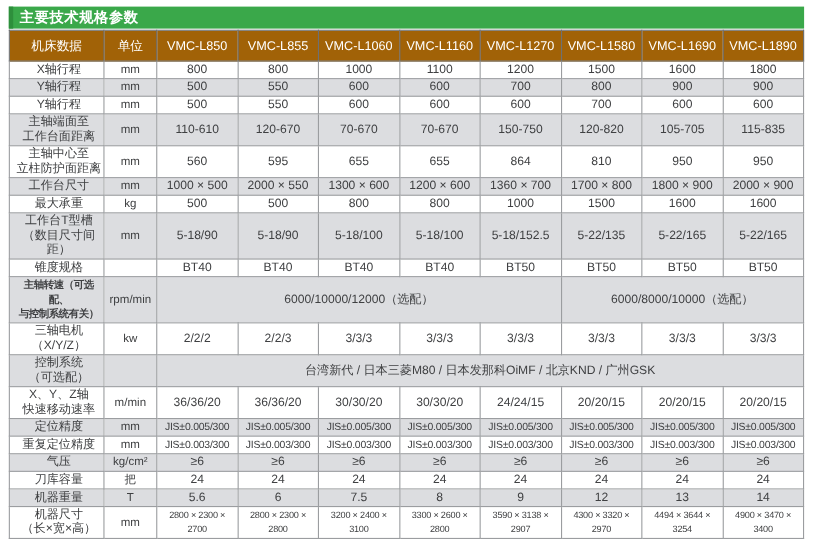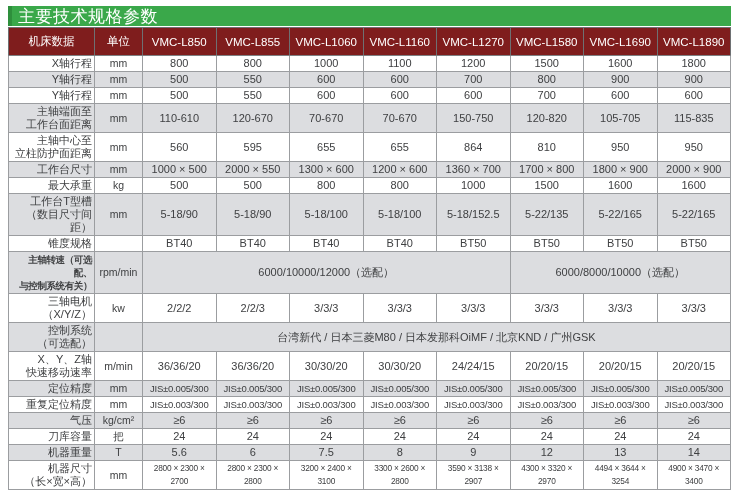--- a/index.html
+++ b/index.html
@@ -3,33 +3,33 @@
 <meta charset="utf-8">
 <style>
   * { margin:0; padding:0; box-sizing:border-box; }
   html,body { width:739px; height:501px; background:#ffffff; overflow:hidden;
     font-family:"Liberation Sans","DejaVu Sans",sans-serif; }
   .page { padding:6px 8px 0 8px; }
 
   .title-bar { position:relative; background:#3aa84a; height:20px; margin-bottom:1px;
     display:flex; align-items:center; }
   .title-accent { position:absolute; left:0; top:0; width:4px; height:100%; background:#2e8f3c; }
-  .title-text { color:#ffffff; font-size:17px; font-weight:normal; margin-left:10px; letter-spacing:0.5px; }
+  .title-text { color:#ffffff; font-size:13px; font-weight:bold; margin-left:10px; letter-spacing:0.5px; }
 
   table { width:723px; border-collapse:collapse; table-layout:fixed; }
   col.c-label { width:86px; } col.c-unit { width:48px; }
 
-  thead th { background:#7f1d1d; color:#ffffff; font-weight:normal; font-size:11.5px;
+  thead th { background:#a16207; color:#ffffff; font-weight:normal; font-size:11.5px;
     height:28px; border:1px solid #6e7072; border-bottom:1px solid #7e8082; text-align:center; }
 
   tbody td { border:1px solid #9b9da0; background:#ffffff; color:#3f4042;
     font-size:11px; text-align:center; height:15px; padding:1px 1px; line-height:13px;
     vertical-align:middle; overflow:hidden; }
   tbody tr:nth-child(even) td { background:#dcdde0; }
-  td.label { text-align:right; padding-left:6px; padding-right:2px; white-space:pre-line; }
+  td.label { text-align:center; padding-left:6px; padding-right:2px; white-space:pre-line; }
   td.label.lsm { font-size:9.5px; letter-spacing:-0.4px;font-weight:bold; }
   td.unit { font-size:10.5px; }
   td.sm { font-size:9.5px; letter-spacing:-0.2px; }
   td.xs { font-size:8.3px; letter-spacing:-0.2px; }
 </style>
 </head>
 <body>
 
 <div class="page">
   <div class="title-bar">

